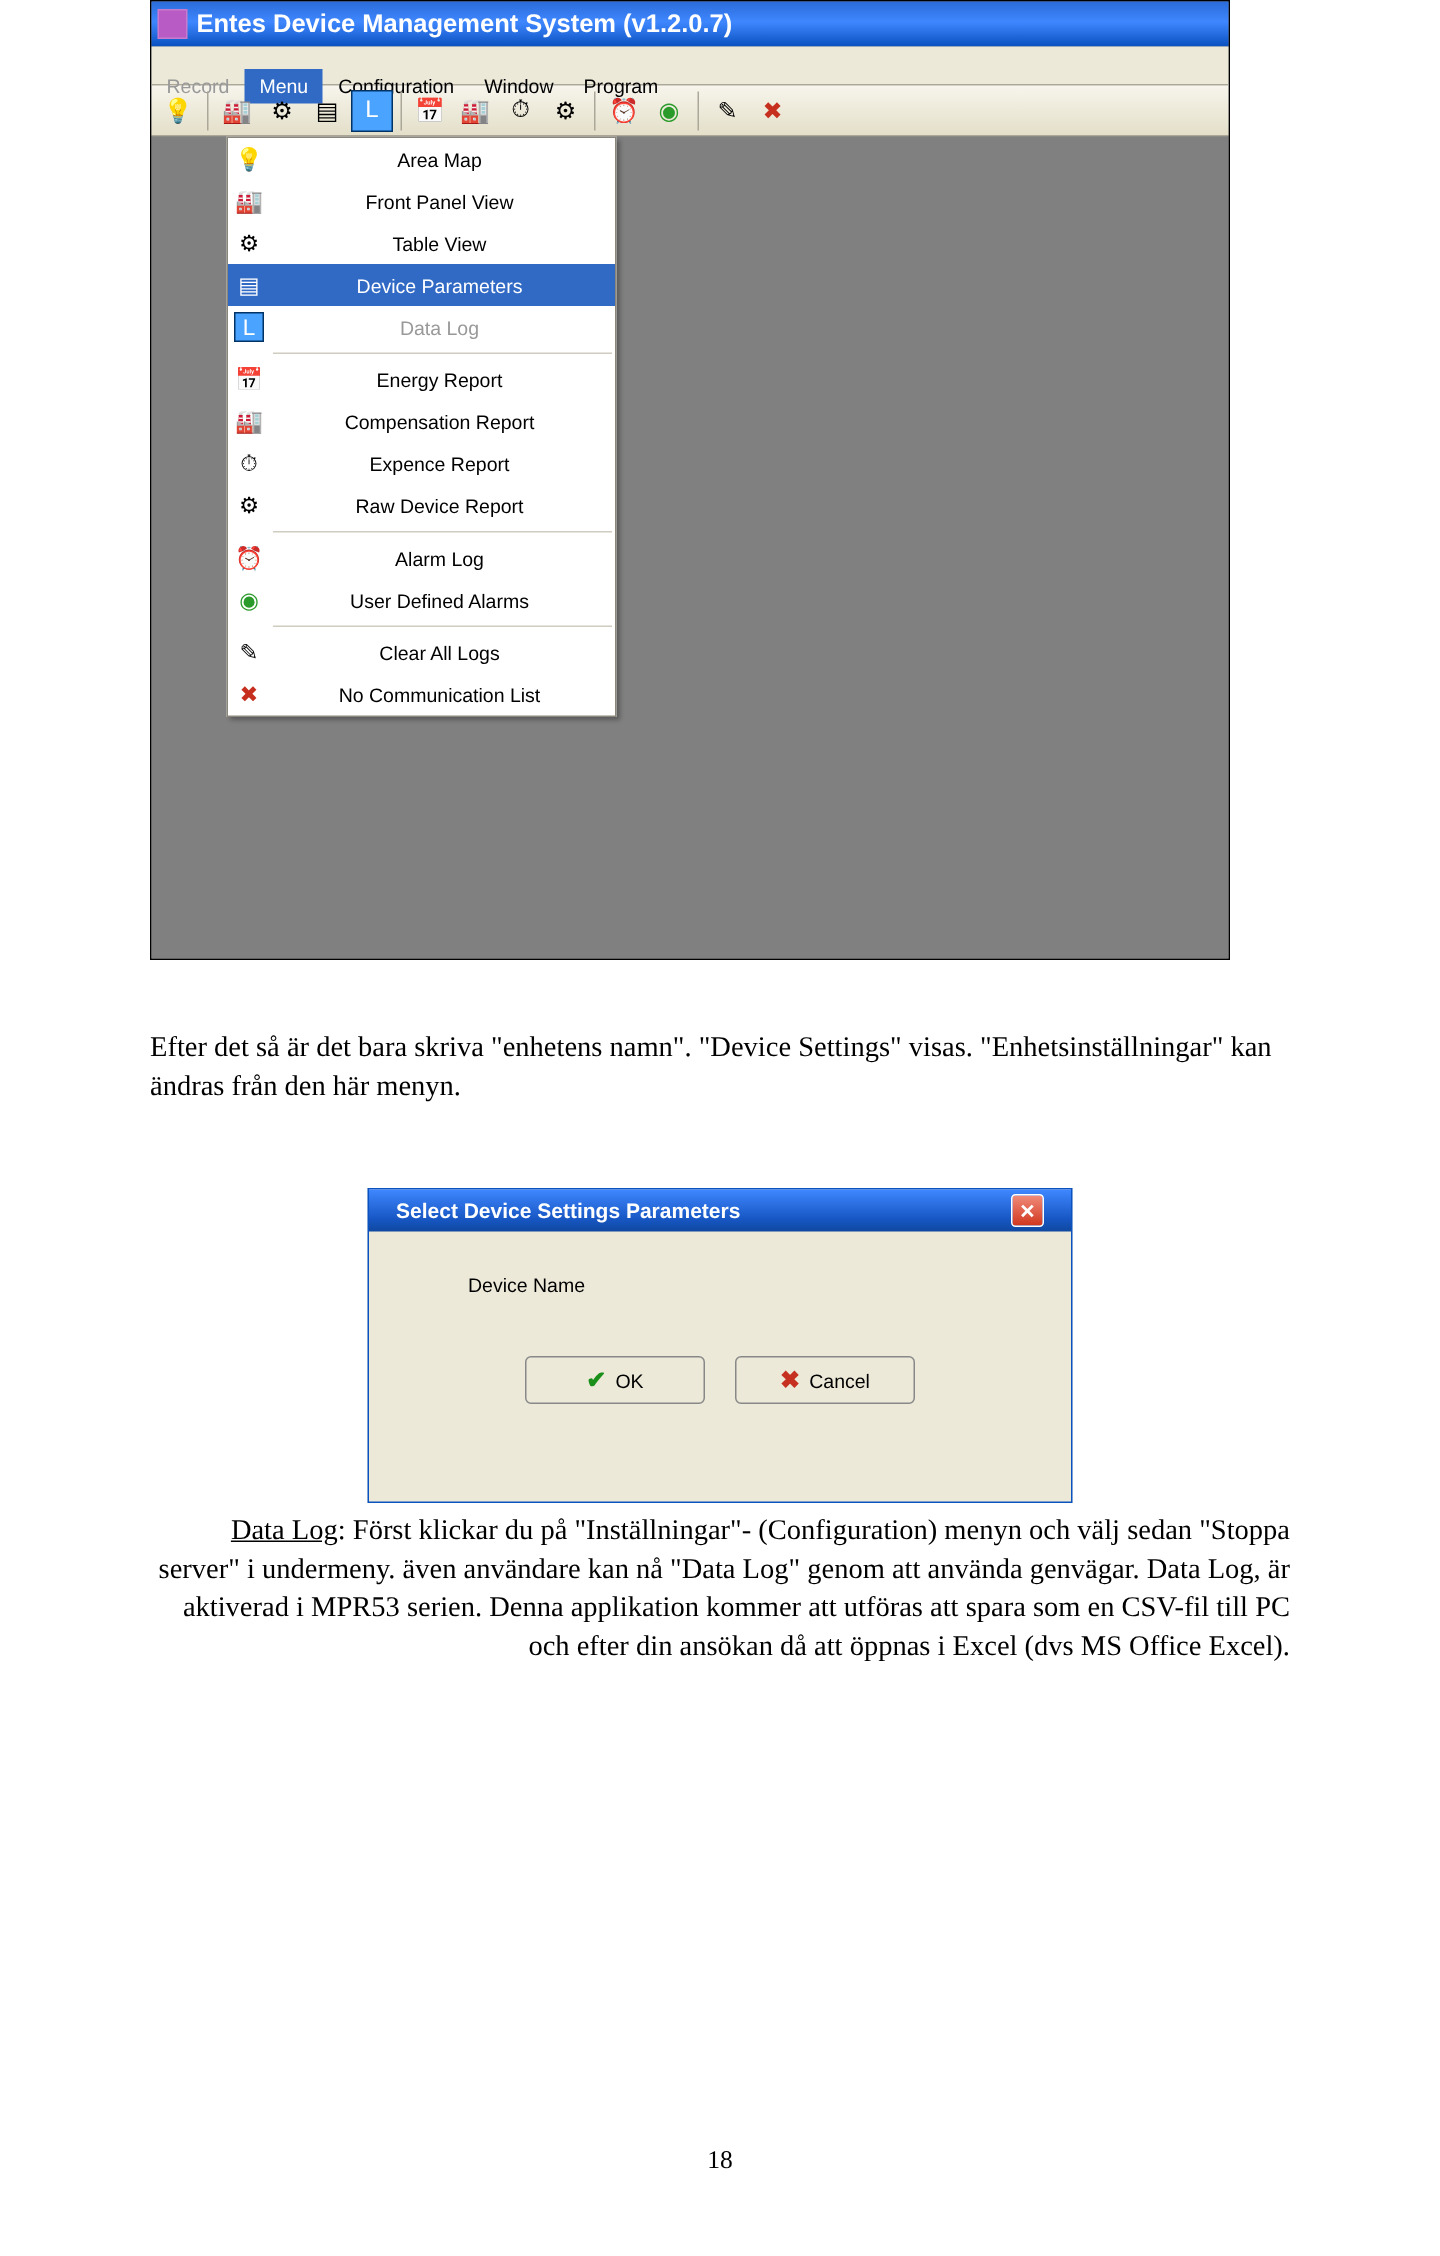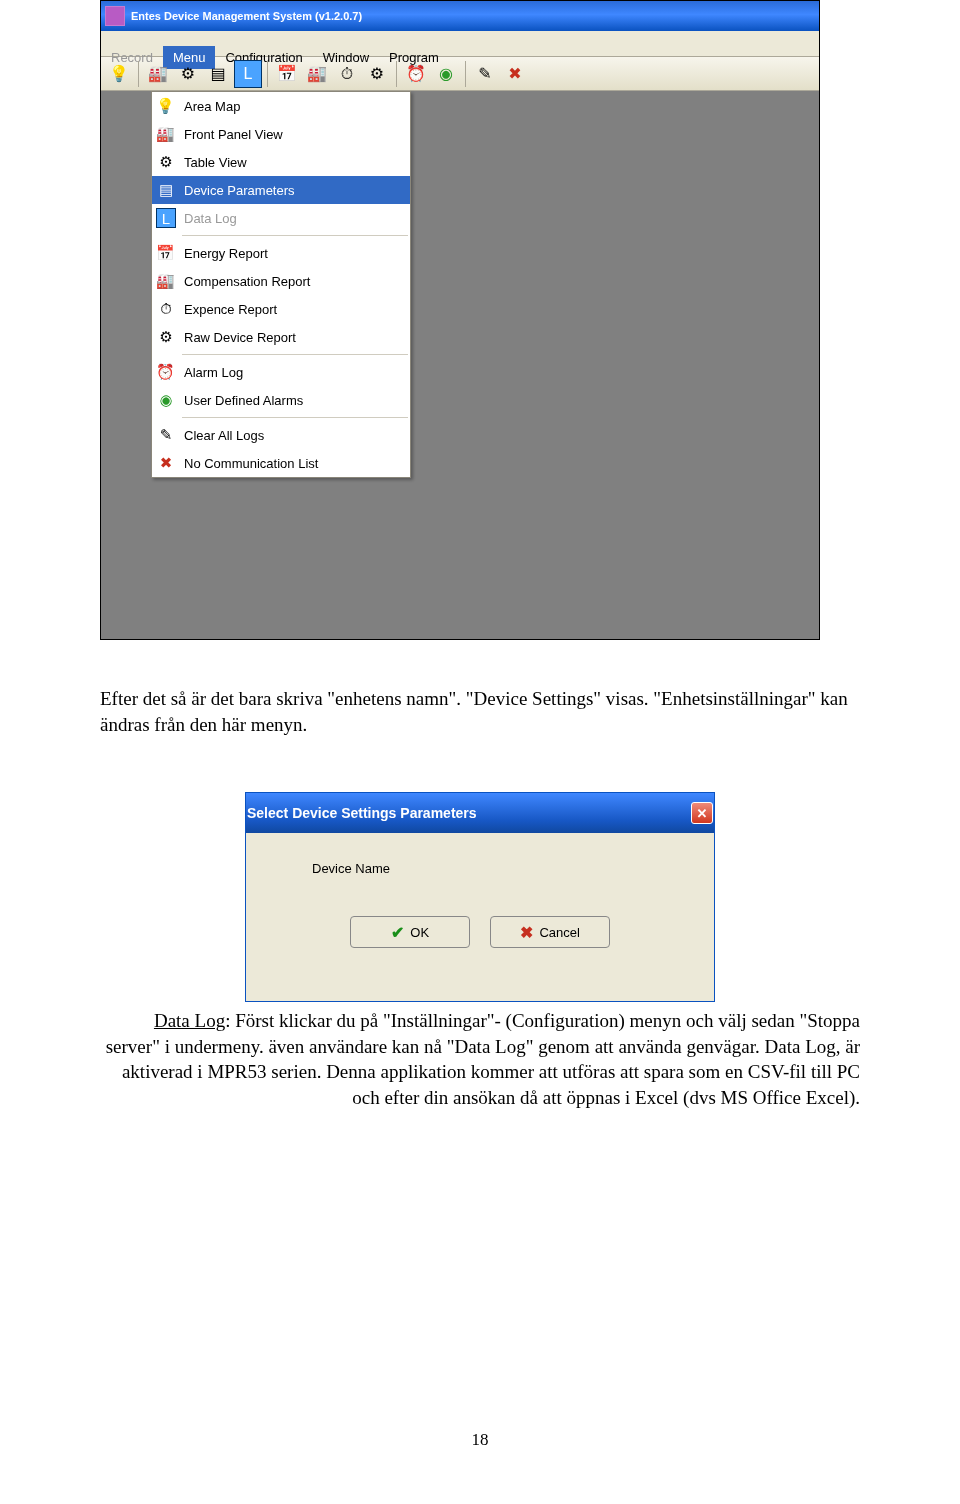--- a/index.html
+++ b/index.html
@@ -15,21 +15,21 @@
     position: absolute;
     left: 100px; top: 0;
     width: 720px; height: 640px;
     background: #808080;
     border: 1px solid #000;
   }
   .titlebar {
     height: 30px;
     background: linear-gradient(to bottom, #2a6bd8 0%, #3f87ff 45%, #0a52c0 100%);
     display: flex; align-items: center;
-    color: #fff; font-size: 11px; font-weight: bold;
+    color: #fff; font-size: 17px; font-weight: bold;
     padding-left: 4px;
   }
   .titlebar .appicon {
     width: 20px; height: 20px; background: #b85bc4;
     margin-right: 6px; border: 1px solid #fff3;
   }
   .menubar {
     height: 26px;
     background: #ece9d8;
     border-bottom: 1px solid #aca899;
@@ -75,21 +75,21 @@
   .dropdown .entry {
     display:flex; align-items:center;
     height: 28px;
     padding-right: 8px;
   }
   .dropdown .entry .iconcell {
     width: 28px; height: 28px;
     display:flex;align-items:center;justify-content:center;
     font-size:15px;
   }
-  .dropdown .entry .lbl { flex:1; padding-left:4px; }
+  .dropdown .entry .lbl { flex:1; padding-left:4px;text-align:center; }
   .dropdown .entry.selected {
     background: #316ac5; color:#fff;
   }
   .dropdown .entry.disabled { color:#999; }
 
   
   .para {
     position:absolute;
     left: 100px;
     width: 760px;
@@ -101,25 +101,25 @@
 
   
   .dialog {
     position:absolute;
     left: 245px; top: 792px;
     width: 470px; height: 210px;
     background:#ece9d8;
     border:1px solid #0a52c0;
   }
   .dialog .dtitlebar {
-    height: 40px;
+    height: 28px;
     background: linear-gradient(to bottom,#3f87ff 0%,#1757c4 70%,#1048a0 100%);
     display:flex; align-items:center;
     color:#fff; font-weight:bold; font-size:14px;
-    padding:0 1px;
+    padding:0 18px;
     justify-content: space-between;
   }
   .dialog .closebtn {
     width:22px;height:22px;
     background: linear-gradient(#f08b7a,#d1371f);
     border:1px solid #fff;
     color:#fff; font-weight:bold;
     display:flex;align-items:center;justify-content:center;
     font-size:13px;
     border-radius:3px;

